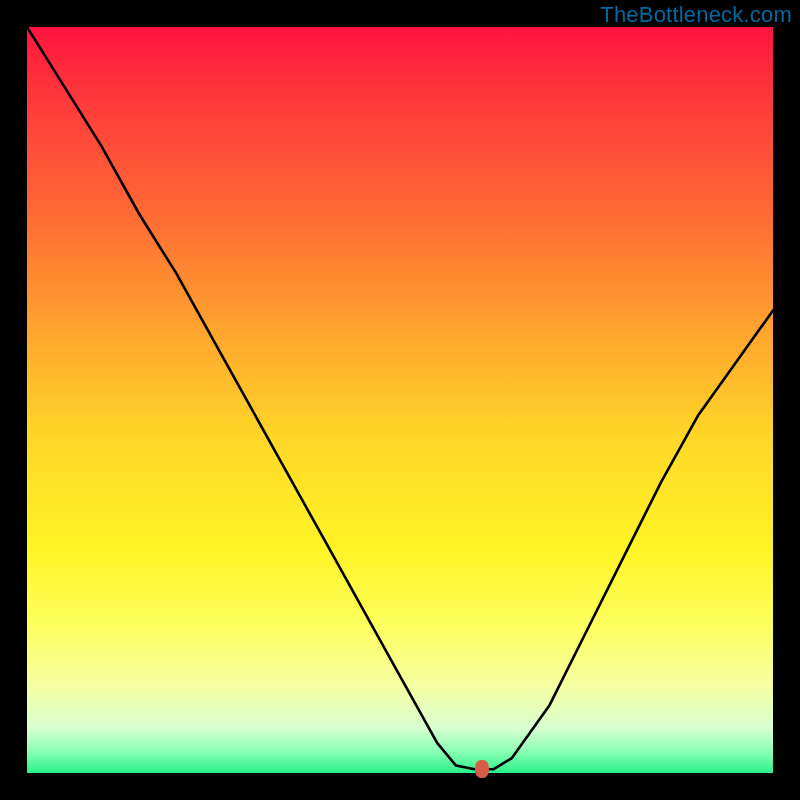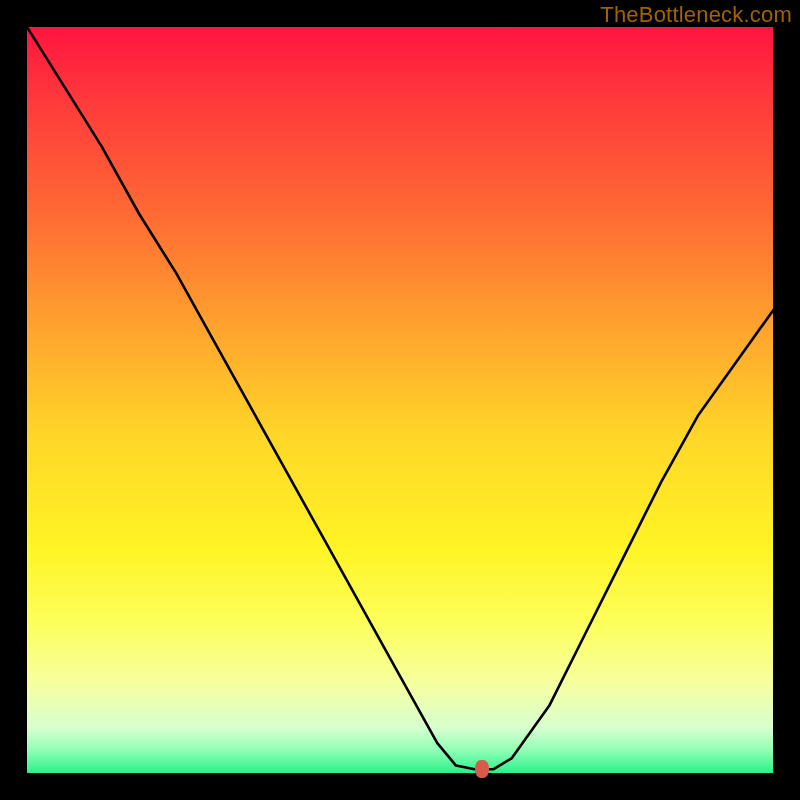--- a/index.html
+++ b/index.html
@@ -14,21 +14,21 @@
   .frame {
     position: relative;
     width: 800px;
     height: 800px;
     background: #000;
   }
   .watermark {
     position: absolute;
     top: 2px;
     right: 8px;
-    color: #a16207;
+    color: #0369a1;
     font-size: 22px;
     letter-spacing: 0.2px;
     font-weight: 400;
     z-index: 10;
   }
   .plot-area {
     position: absolute;
     left: 27px;
     top: 27px;
     width: 746px;

